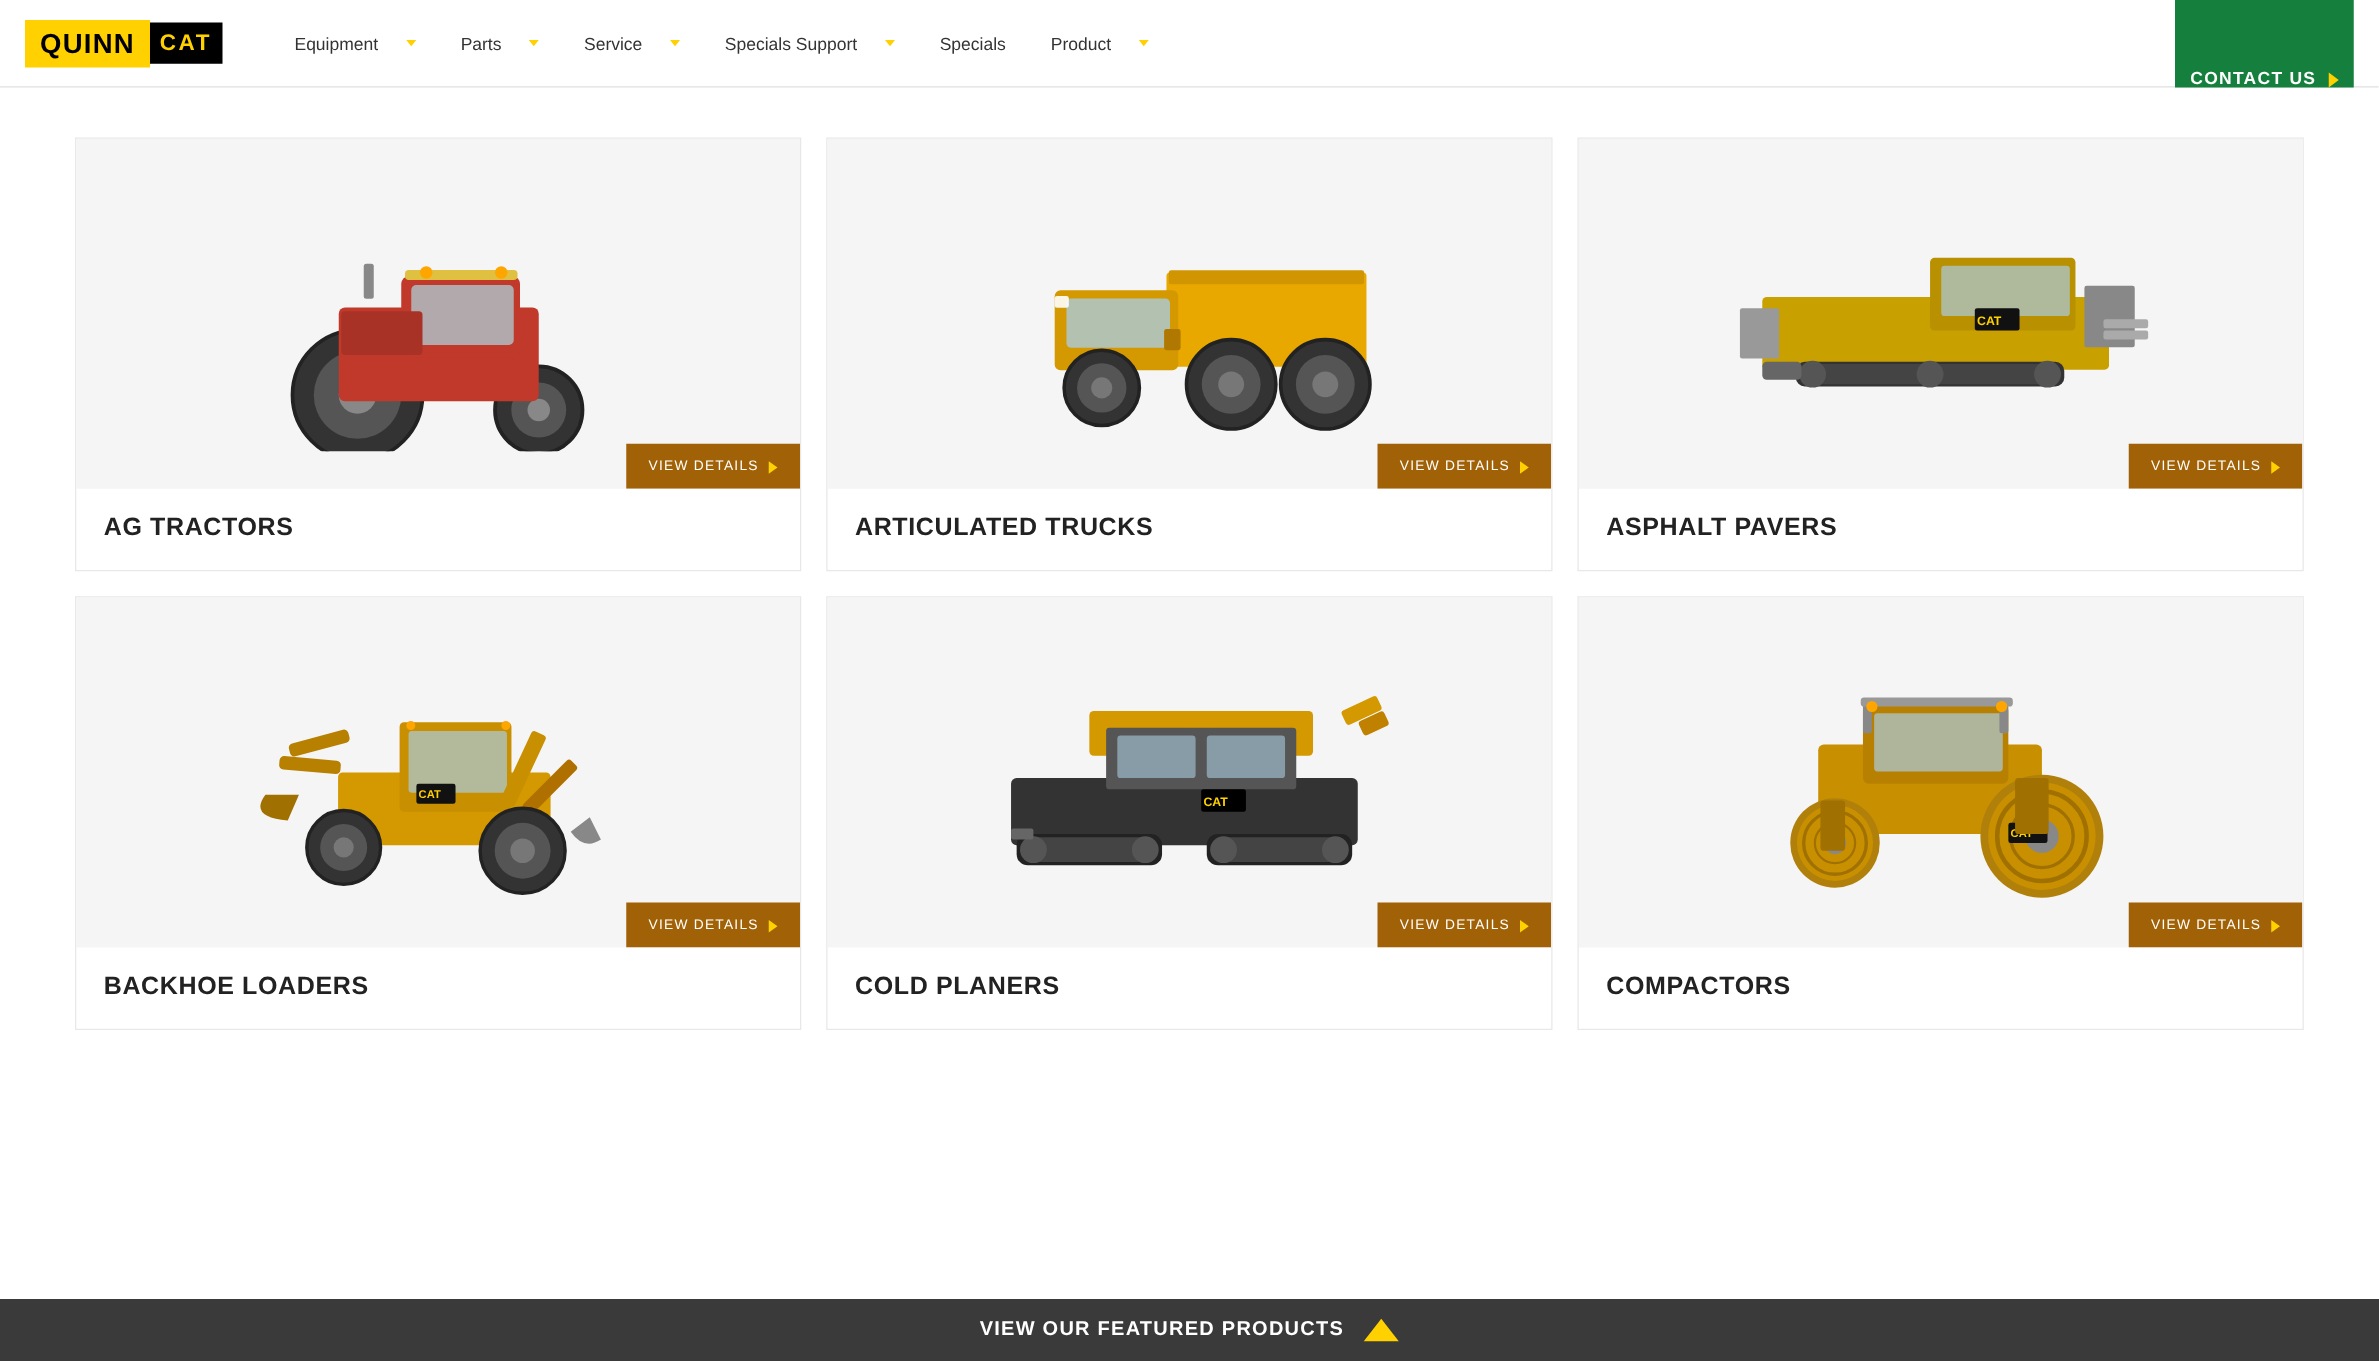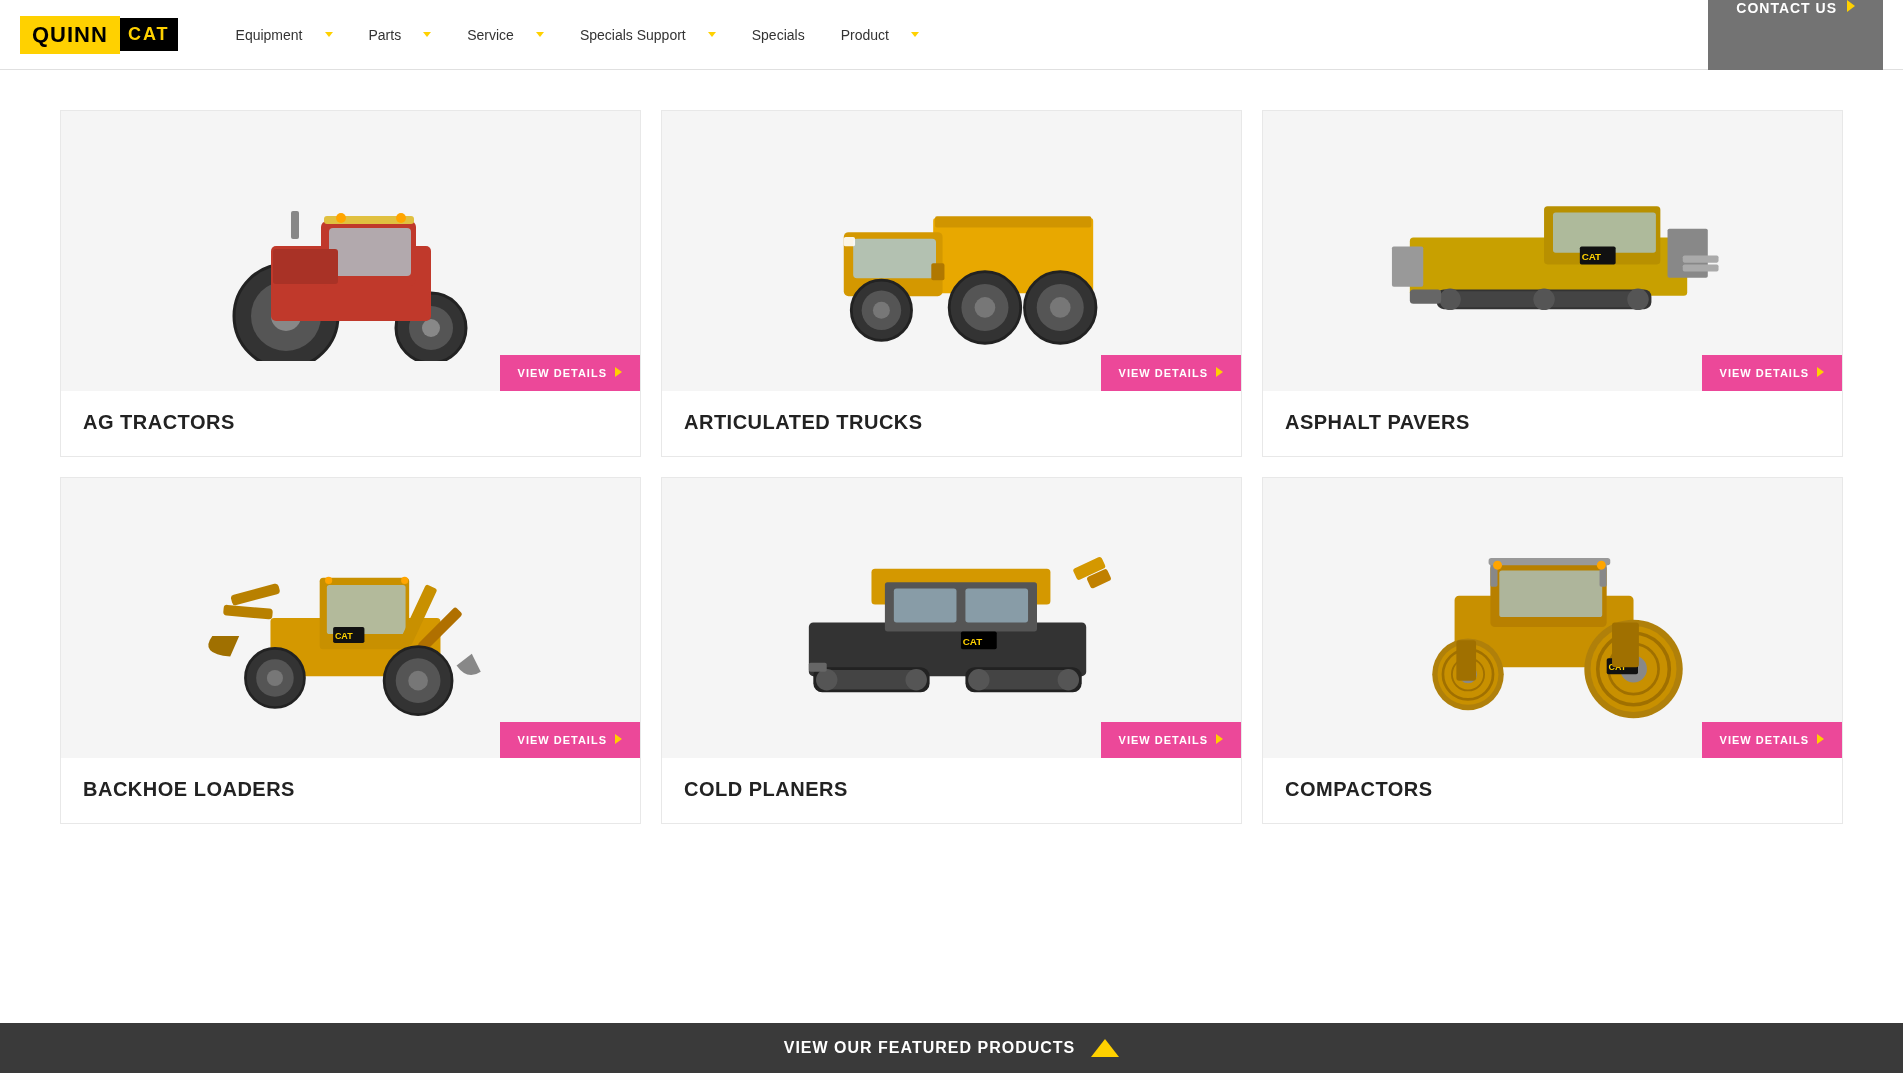--- a/index.html
+++ b/index.html
@@ -56,29 +56,29 @@
     }
     .nav-arrow {
       width: 0;
       height: 0;
       border-left: 4px solid transparent;
       border-right: 4px solid transparent;
       border-top: 5px solid #FFD100;
       display: inline-block;
     }
     .contact-btn {
-      background: #737373;
+      background: #15803d;
       color: #fff;
       font-weight: 700;
       font-size: 14px;
       letter-spacing: 1px;
-      padding: 0 28px;
+      padding: 0 12px;
       height: 70px;
       display: flex;
-      align-items: flex-start;
+      align-items: flex-end;
       gap: 10px;
       cursor: pointer;
       margin-left: auto;
       white-space: nowrap;
     }
     .contact-arrow {
       width: 0;
       height: 0;
       border-top: 6px solid transparent;
       border-bottom: 6px solid transparent;
@@ -112,28 +112,28 @@
       align-items: center;
       justify-content: center;
       position: relative;
       overflow: hidden;
     }
 
     .view-details-btn {
       position: absolute;
       bottom: 0;
       right: 0;
-      background: #ec4899;
+      background: #a16207;
       color: #fff;
       font-size: 11px;
-      font-weight: 700;
+      font-weight: 400;
       letter-spacing: 1px;
       padding: 12px 18px;
       display: flex;
-      align-items: flex-start;
+      align-items: flex-end;
       gap: 8px;
       cursor: pointer;
       text-transform: uppercase;
     }
     .vd-arrow {
       width: 0;
       height: 0;
       border-top: 5px solid transparent;
       border-bottom: 5px solid transparent;
       border-left: 7px solid #FFD100;
@@ -145,21 +145,21 @@
       font-size: 20px;
       font-weight: 700;
       color: #222;
       letter-spacing: 0.5px;
       text-transform: uppercase;
     }
 
     
     .footer-bar {
       position: fixed;
-      bottom: 16px;
+      bottom: 0;
       left: 0;
       right: 0;
       background: #3a3a3a;
       height: 50px;
       display: flex;
       align-items: center;
       justify-content: center;
       gap: 16px;
       cursor: pointer;
       z-index: 100;

